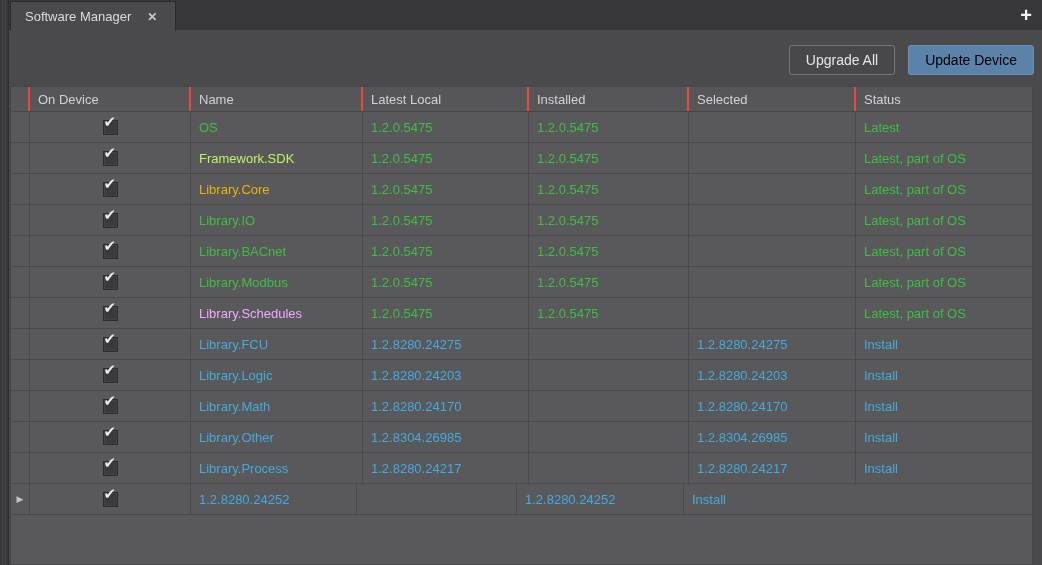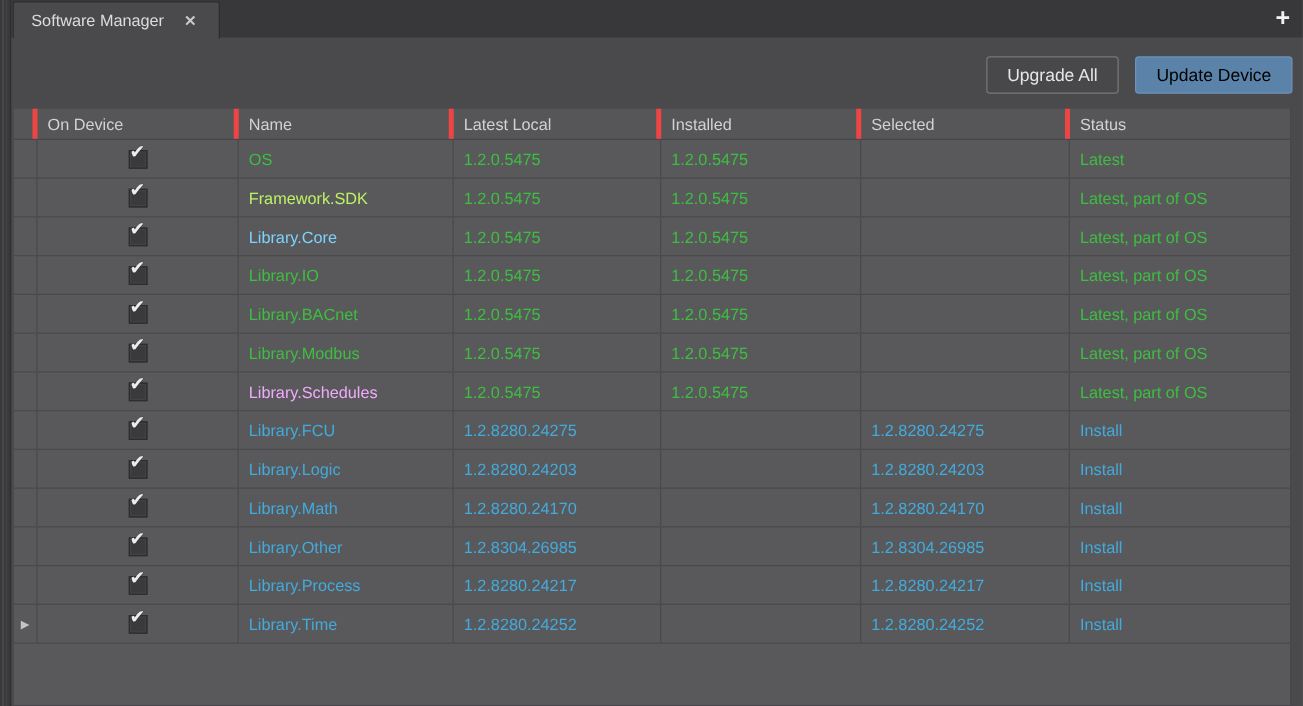--- a/index.html
+++ b/index.html
@@ -34,21 +34,21 @@
   }
   .btn.primary{border:1px solid #6b93b8;color:#000000;}
   
   .grid{
     position:absolute;left:10px;top:86px;right:9px;bottom:0;
     background:#59595b;border:1px solid #46464a;box-sizing:border-box;
     font-size:13px;
   }
   .grid-head{display:flex;height:24px;background:#565658;border-bottom:1px solid #47474a;}
   .hcell{
-    box-sizing:border-box;border-right:4px solid #ef4444;
+    box-sizing:border-box;border-right:2px solid #ef4444;
     color:#d2d2d2;padding:0 0 0 8px;display:flex;align-items:center;
     white-space:nowrap;overflow:hidden;cursor:default;
   }
   .grow-row{display:flex;height:30px;border-bottom:1px solid #4a4a4d;}
   .cell{
     box-sizing:border-box;border-right:1px solid #4a4a4d;
     display:flex;align-items:center;padding-left:8px;
     white-space:nowrap;overflow:hidden;
   }
   .cell.center{justify-content:center;padding-left:0;}
@@ -124,21 +124,21 @@
         <div class="cell w5" style="color: rgb(62, 190, 65);"></div>
         <div class="cell w6" style="color: rgb(62, 190, 65);">Latest, part of OS</div>
       </div>
       <div class="grow-row">
         <div class="cell w0 sel-cell"></div>
         <div class="cell w1 center">
           <div class="check">
             <div class="mark">✔</div>
           </div>
         </div>
-        <div class="cell w2" style="color: #7dd3fc;">Library.Core</div>
+        <div class="cell w2" style="color: #eab308;">Library.Core</div>
         <div class="cell w3" style="color: rgb(62, 190, 65);">1.2.0.5475</div>
         <div class="cell w4" style="color: rgb(62, 190, 65);">1.2.0.5475</div>
         <div class="cell w5" style="color: rgb(62, 190, 65);"></div>
         <div class="cell w6" style="color: rgb(62, 190, 65);">Latest, part of OS</div>
       </div>
       <div class="grow-row">
         <div class="cell w0 sel-cell"></div>
         <div class="cell w1 center">
           <div class="check">
             <div class="mark">✔</div>
@@ -256,20 +256,19 @@
       </div>
       <div class="grow-row">
         <div class="cell w0 sel-cell">
           <div class="">▶</div>
         </div>
         <div class="cell w1 center">
           <div class="check">
             <div class="mark">✔</div>
           </div>
         </div>
-        <div class="cell w2" style="color: rgb(66, 170, 220);">Library.Time</div>
         <div class="cell w3" style="color: rgb(66, 170, 220);">1.2.8280.24252</div>
         <div class="cell w4" style="color: rgb(66, 170, 220);"></div>
         <div class="cell w5" style="color: rgb(66, 170, 220);">1.2.8280.24252</div>
         <div class="cell w6" style="color: rgb(66, 170, 220);">Install</div>
       </div>
     </div>
 </div>
 
 </body></html>

